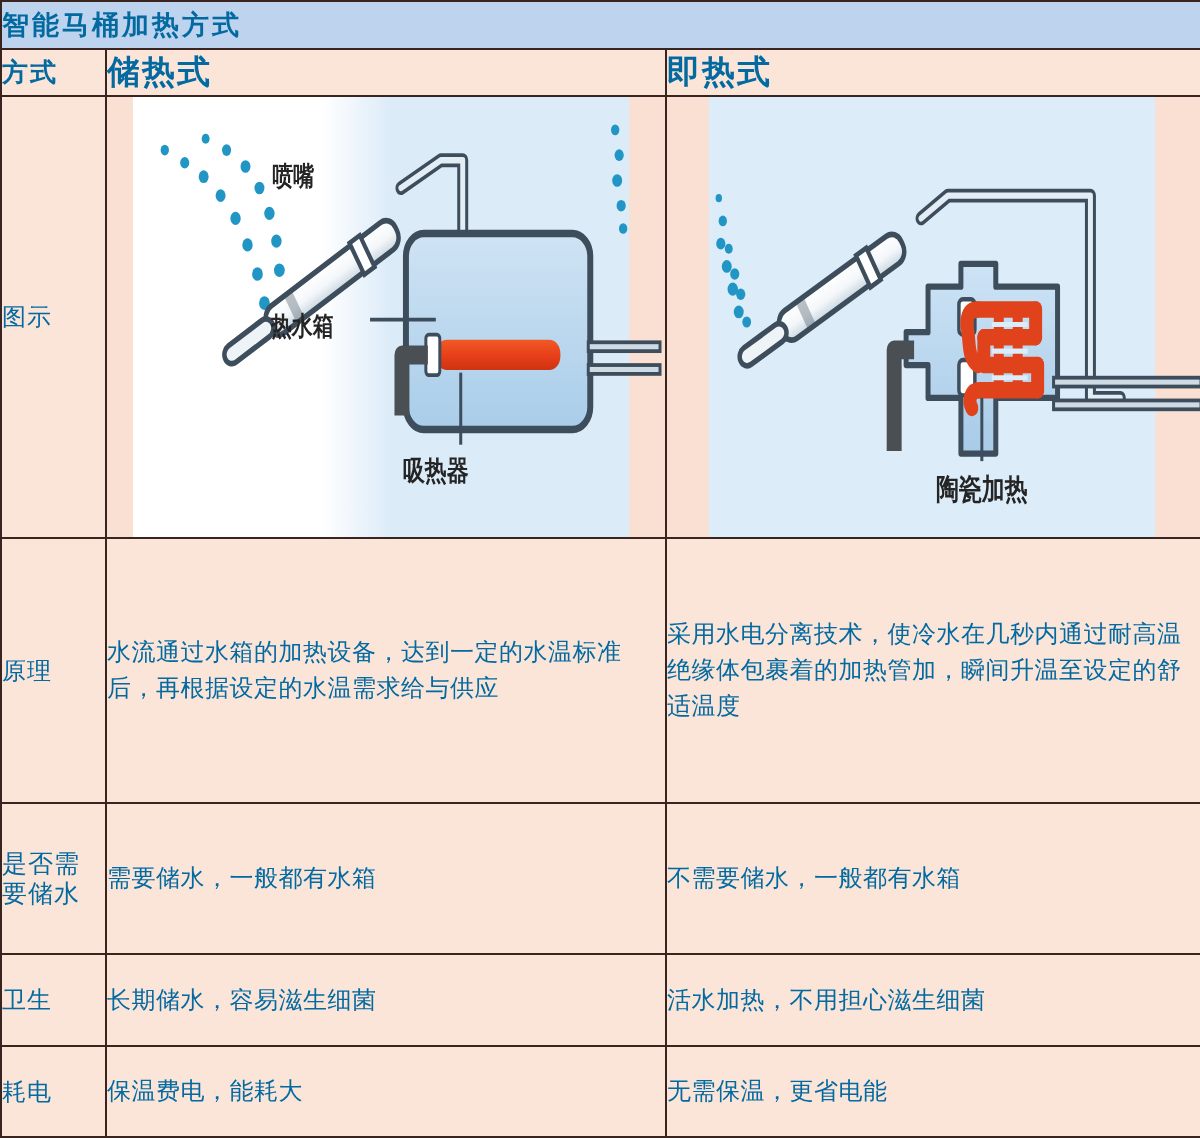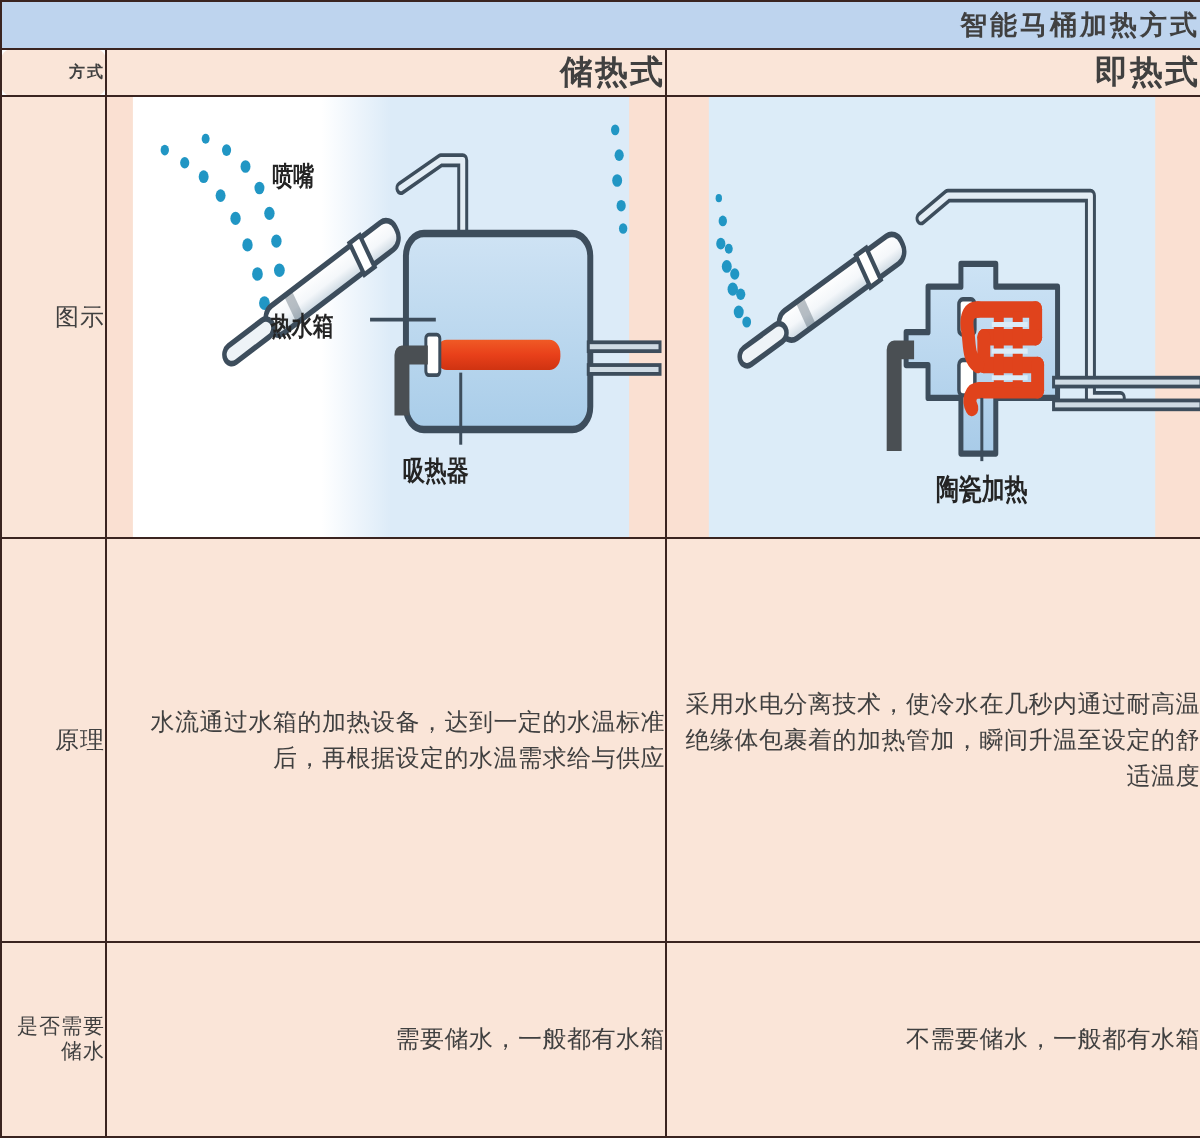--- a/index.html
+++ b/index.html
@@ -26,22 +26,22 @@
     width: 1200px;
     height: 1138px;
     border-collapse: collapse;
     table-layout: fixed;
   }
 
   table.cmp td, table.cmp th {
     border: 2px solid #3a2420;
     padding: 0;
     vertical-align: middle;
-    text-align: right;
-    color: #404040;
+    text-align: left;
+    color: #0369a1;
     background: #fae5d8;
   }
 
   
   .title-cell {
     background: #bed4ee !important;
     height: 46px;
     font-size: 27px;
     font-weight: bold;
     letter-spacing: 3px;
@@ -49,31 +49,31 @@
     border-bottom: 2px solid #3a2420 !important;
   }
 
   
   .hdr {
     height: 44px;
     font-size: 33px;
     font-weight: bold;
     letter-spacing: 2px;
   }
-  .hdr-label { font-size: 16px; border-radius: 11px; }
+  .hdr-label { font-size: 26px; }
 
   
   .rowlabel {
     font-size: 24px;
     letter-spacing: 1px;
     line-height: 1.22;
     padding: 0 4px;
     margin-top: 13px;
   }
-  .rowlabel.two-line { font-size: 21px; font-family: Liberation Serif, serif; }
+  .rowlabel.two-line { font-size: 25px; }
 
   
   .txt {
     font-size: 24px;
     line-height: 1.5;
     padding: 8px 14px;
     letter-spacing: 0.5px;
   }
 
   
@@ -309,17 +309,27 @@
         <td class="txt">采用水电分离技术，使冷水在几秒内通过耐高温绝缘体包裹着的加热管加，瞬间升温至设定的舒适温度</td>
       </tr>
 
       <tr>
         <td class="rowlabel two-line">是否需要储水</td>
         <td class="txt">需要储水，一般都有水箱</td>
         <td class="txt">不需要储水，一般都有水箱</td>
       </tr>
 
 
-
+      <tr>
+        <td class="rowlabel">卫生</td>
+        <td class="txt">长期储水，容易滋生细菌</td>
+        <td class="txt">活水加热，不用担心滋生细菌</td>
+      </tr>
+
+      <tr>
+        <td class="rowlabel">耗电</td>
+        <td class="txt">保温费电，能耗大</td>
+        <td class="txt">无需保温，更省电能</td>
+      </tr>
 
     </tbody>
   </table>
 </div>
 
 </body></html>

